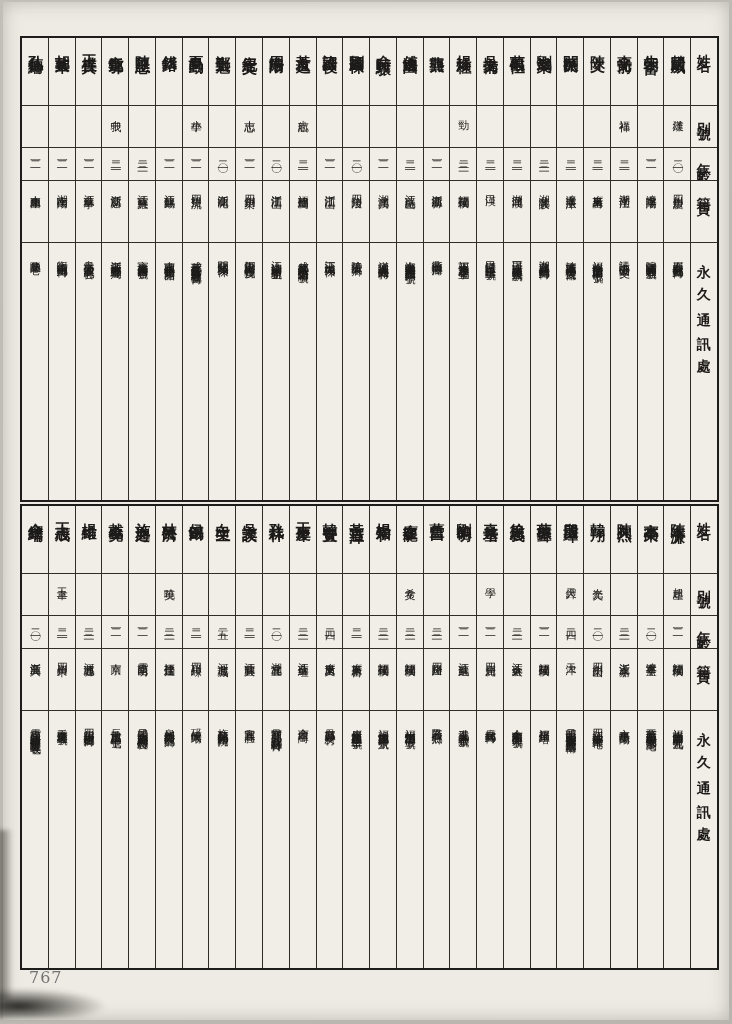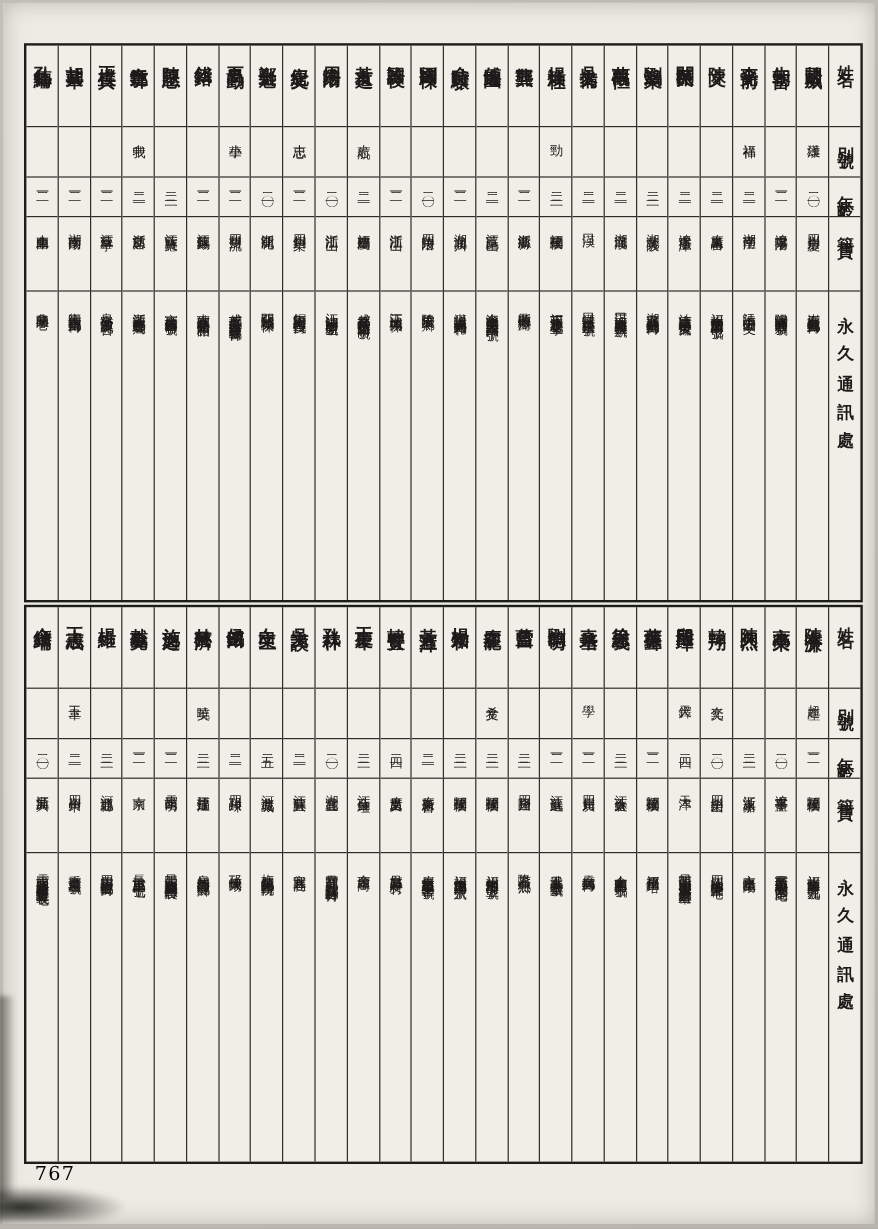--- a/index.html
+++ b/index.html
@@ -51,21 +51,21 @@
   }
   .t-name{font-size:15px;font-weight:700;letter-spacing:2px;}
   .t-alias{font-size:11px;}
   .t-age{font-size:11px;letter-spacing:2px;}
   .t-native{font-size:11px;}
   .t-address{font-size:11px;letter-spacing:1px;}
   .hdr{font-weight:700;font-size:14px;letter-spacing:5px;}
   .hdr-address{letter-spacing:24px;font-size:14px;}
   .pagenum{
     position:absolute;left:26px;top:966px;
-    font-size:16px;color:#000000;
+    font-size:16px;color:#737373;
     font-family:"DejaVu Serif",serif;
     letter-spacing:1px;
   }
   .smudge-a{
     position:absolute;left:-6px;bottom:2px;width:110px;height:30px;
     background:radial-gradient(ellipse at 20% 60%,rgba(15,15,12,.9) 0%,rgba(15,15,12,0) 70%);
     filter:blur(2px);
   }
   .smudge-b{
     position:absolute;left:-4px;bottom:20px;width:14px;height:170px;

